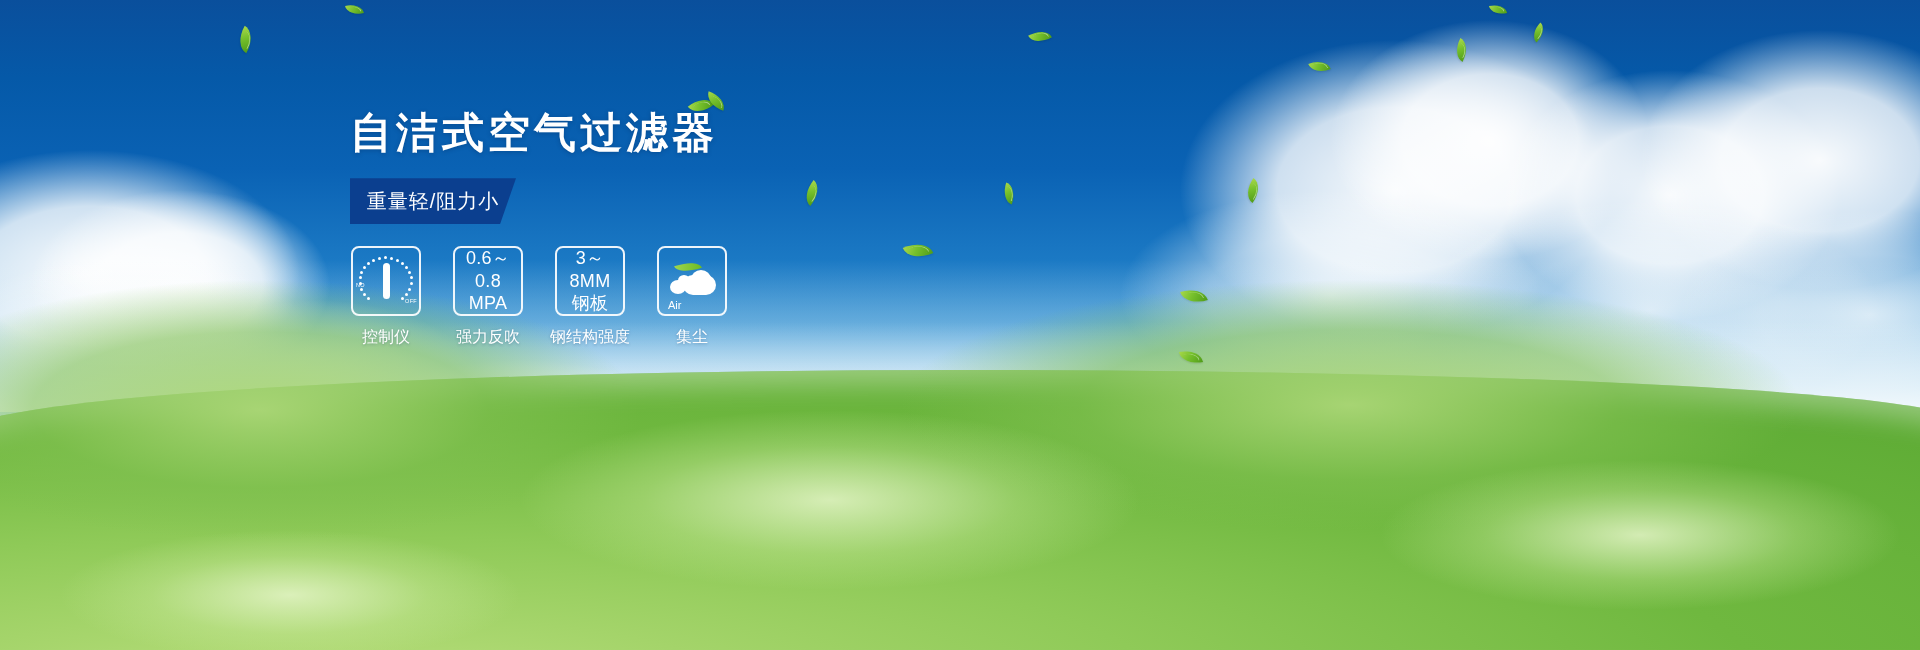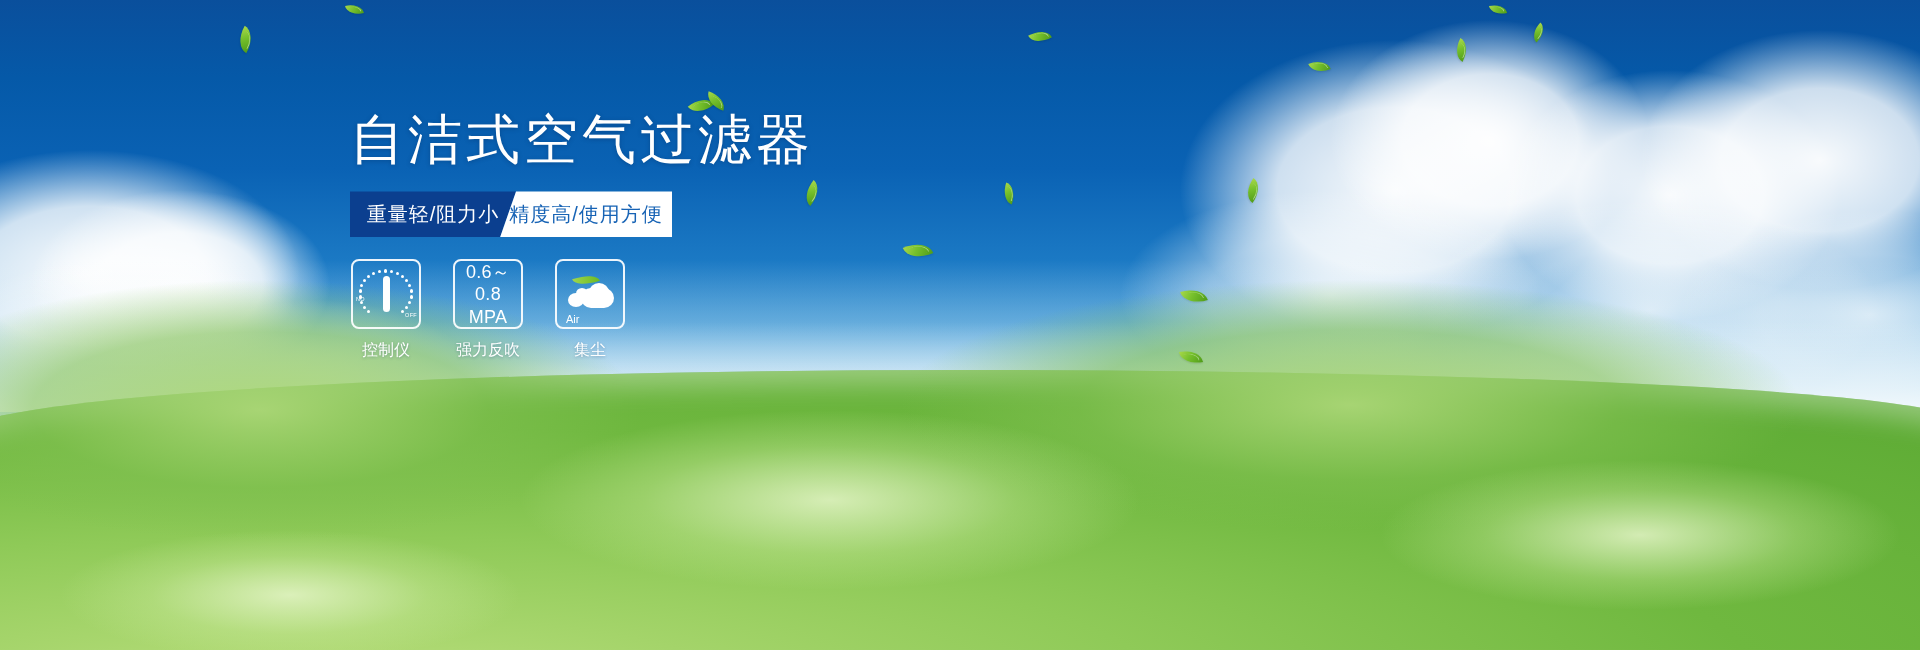--- a/index.html
+++ b/index.html
@@ -67,22 +67,22 @@
          border-radius:0 100% 0 100%;
          box-shadow:0 1px 2px rgba(0,0,0,.12);
          pointer-events:none; }
   .leaf::after{ content:""; position:absolute; left:18%; top:18%; width:66%; height:66%;
          border-right:1px solid rgba(255,255,255,.45); border-radius:0 100% 0 100%; }
 
   
   .content{ position:absolute; left:350px; top:110px; width:700px; z-index:40; }
 
   .title{
-    font-size:54px; line-height:1.1; color:#ffffff;
-    letter-spacing:4px; font-weight:400; white-space:nowrap;
+    font-size:42px; line-height:1.1; color:#ffffff;
+    letter-spacing:4px; font-weight:700; white-space:nowrap;
     text-shadow:0 1px 4px rgba(0,40,90,.35);
   }
   .title-leaves{ position:absolute; left:330px; top:-18px; width:60px; height:36px; }
 
   
   .tags{ display:flex; margin-top:22px; height:36px; width:322px; }
   .tag{
     display:flex; align-items:center; justify-content:center;
     font-size:20px; letter-spacing:1px; white-space:nowrap;
   }
@@ -190,21 +190,20 @@
     <div style="position:relative;">
       <h1 class="title">自洁式空气过滤器</h1>
       <div class="title-leaves">
         <div class="leaf" style="left:10px; top:6px;  width:22px; height:15px; transform:rotate(-40deg);"></div>
         <div class="leaf" style="left:26px; top:2px;  width:20px; height:14px; transform:rotate(18deg);"></div>
       </div>
     </div>
 
     <div class="tags">
       <div class="tag tag-dark">重量轻/阻力小</div>
-      <div class="tag tag-light">精度高/使用方便</div>
     </div>
 
     <div class="features">
 
       <div class="feature">
         <div class="box">
           <div class="gauge">
             <div class="dot" style="left:25px; top:0px;"></div>
             <div class="dot" style="left:31px; top:.6px;"></div>
             <div class="dot" style="left:37px; top:2.4px;"></div>
@@ -236,20 +235,27 @@
 
       <div class="feature">
         <div class="box">
           <span class="txt">0.6～0.8</span>
           <span class="txt">MPA</span>
         </div>
         <div class="cap">强力反吹</div>
       </div>
 
 
+      <div class="feature">
+        <div class="box">
+          <span class="txt">3～8MM</span>
+          <span class="txt">钢板</span>
+        </div>
+        <div class="cap">钢结构强度</div>
+      </div>
 
       <div class="feature">
         <div class="box">
           <div class="dust">
             <div class="sl"></div>
             <div class="c1"></div>
               <div class="c2"></div>
             <div class="c3"></div>
               <div class="c4"></div>
             <span class="air">Air</span>

